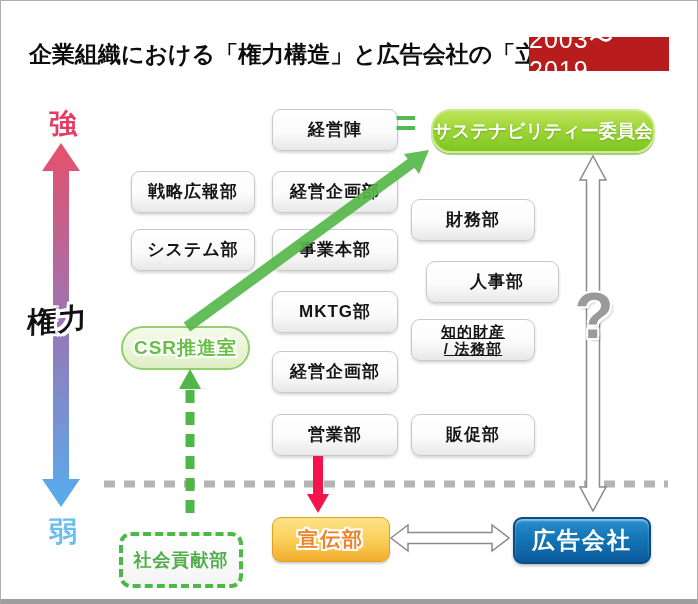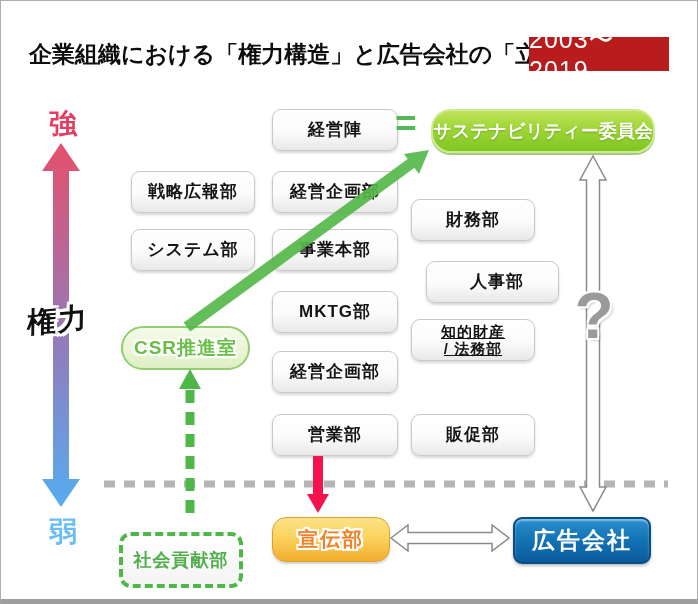--- a/index.html
+++ b/index.html
@@ -49,21 +49,21 @@
   .social{
     position:absolute;left:118px;top:531px;width:116px;height:48px;
     background:linear-gradient(180deg,#ffffff 0%,#f4f4f4 100%);
     border:4px dashed #4db848;border-radius:12px;z-index:2;
     display:flex;align-items:center;justify-content:center;
     font-weight:bold;font-size:18px;color:#4fae4a;letter-spacing:1px;
   }
   .senden{
     position:absolute;left:271px;top:516px;width:116px;height:43px;
     background:linear-gradient(180deg,#fce287 0%,#fbd35e 45%,#f2ad2e 100%);
-    border:1px solid #dfa026;border-radius:14px;z-index:2;
+    border:1px solid #dfa026;border-radius:9px;z-index:2;
     box-shadow:0 2px 2px rgba(0,0,0,.18);
     display:flex;align-items:center;justify-content:center;
     font-weight:bold;font-size:20px;color:#ef8127;letter-spacing:2px;
   }
   .adco{
     position:absolute;left:512px;top:516px;width:134px;height:43px;
     background:linear-gradient(180deg,#2a8ecd 0%,#1272b4 50%,#0b5b9d 100%);
     border:2px solid #0a4c85;border-radius:9px;z-index:2;
     box-shadow:inset 0 2px 2px rgba(255,255,255,.45),0 2px 3px rgba(0,0,0,.25);
     display:flex;align-items:center;justify-content:center;

